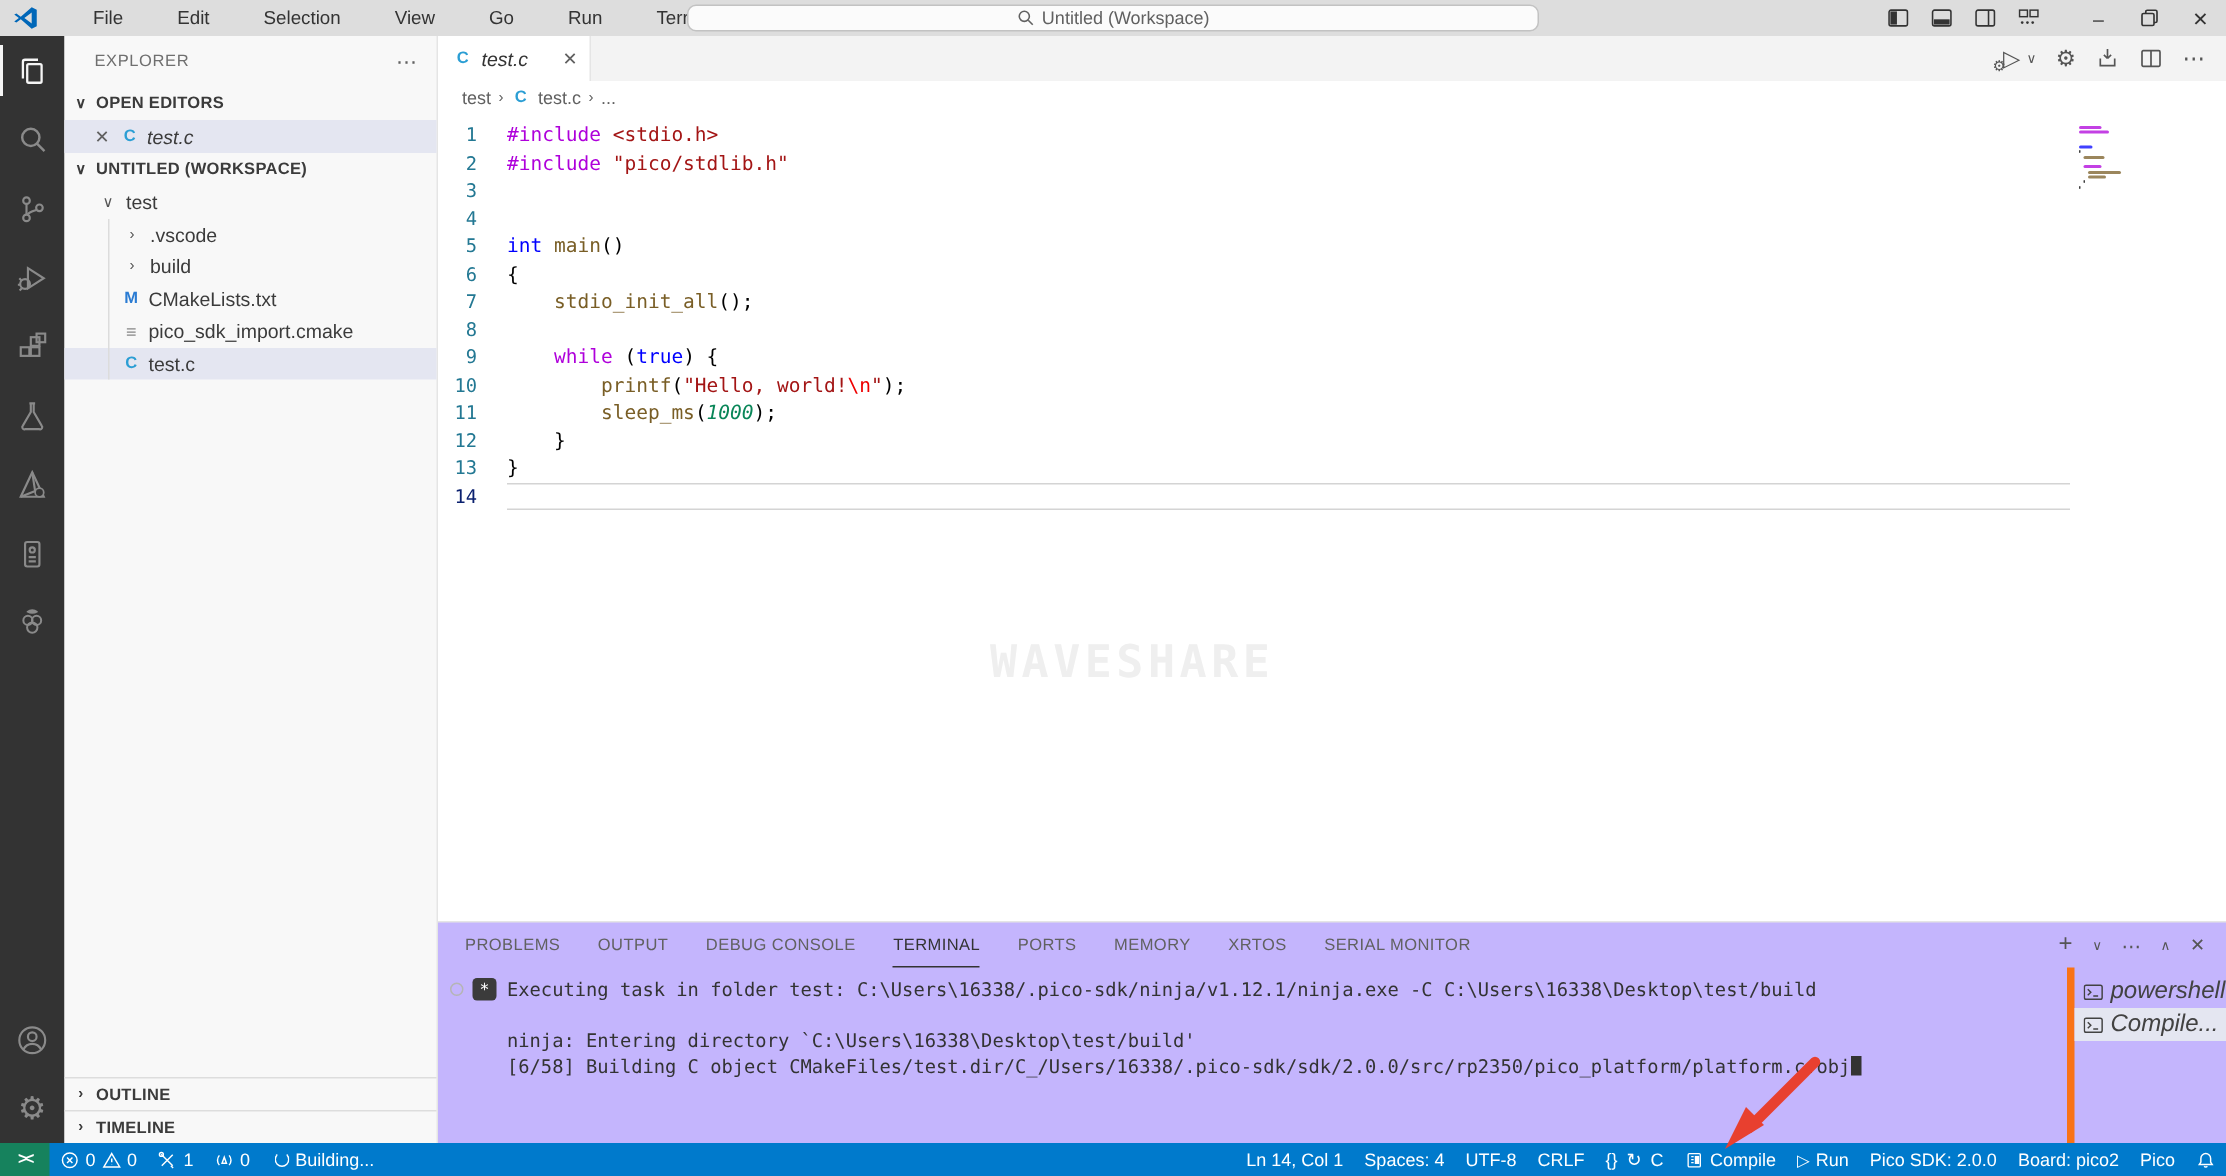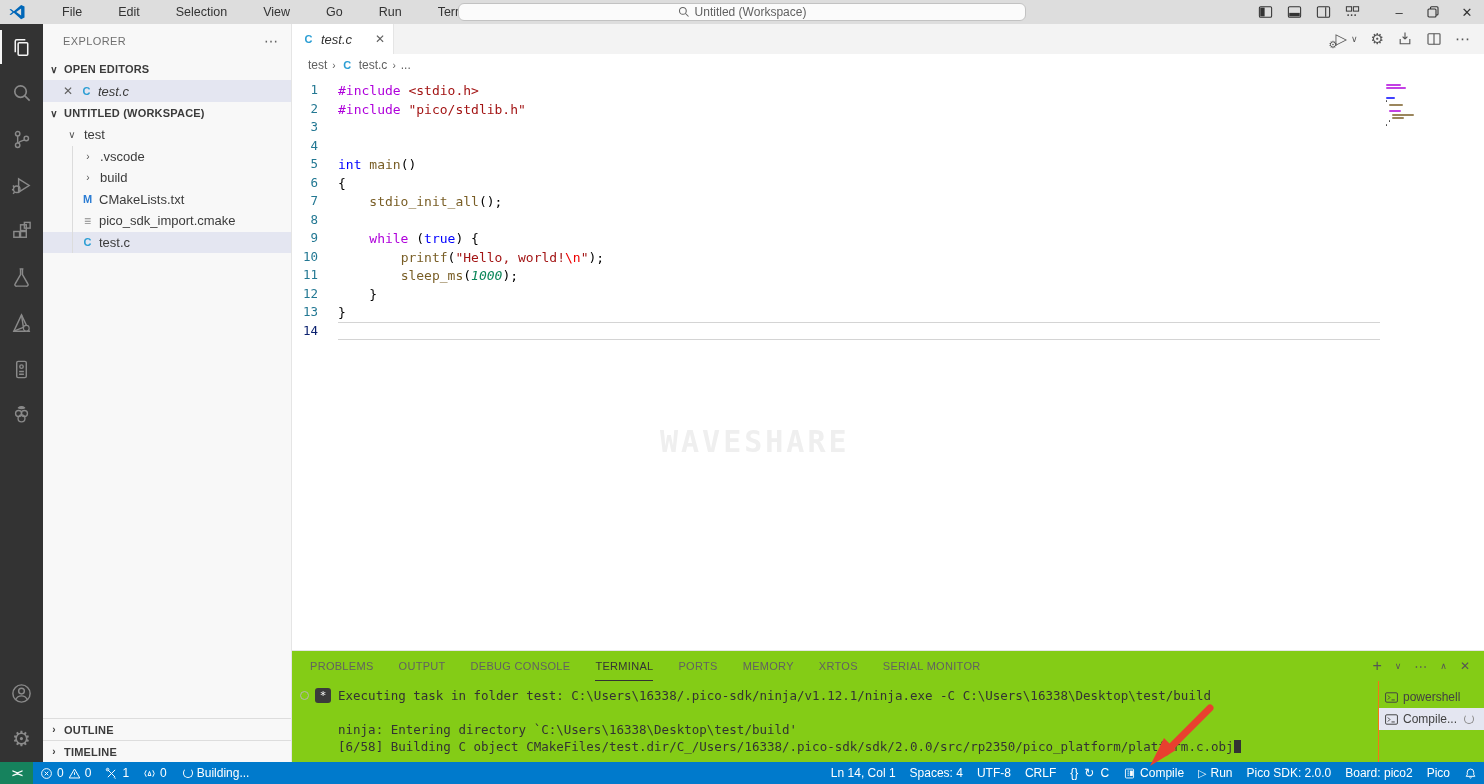--- a/index.html
+++ b/index.html
@@ -82,38 +82,38 @@
   .gutter { width:46px; flex:none; text-align:right; padding-right:20px; color:#237893; font-size:12.5px; }
   .code-line.active .gutter { color:#0b216f; }
   .line-inner { flex:1; margin-right:104px; white-space:pre; border-top:1px solid transparent; border-bottom:1px solid transparent; }
   .code-line.active .line-inner { border-color:#d4d4d4; }
   .watermark { position:absolute; left:368px; top:348px; font-size:30px; font-weight:800;
     letter-spacing:3px; color:#efefef; }
   .minimap { position:absolute; top:8px; left:1094px; width:36px; }
   .minimap .mbar { height:2px; margin-bottom:1.3px; border-radius:1px; opacity:.75; }
 
   
-  .panel { height:112px; flex:none; border-top:1px solid #e5e5e5; display:flex; flex-direction:column; background:#84cc16; }
+  .panel { height:148px; flex:none; border-top:1px solid #e5e5e5; display:flex; flex-direction:column; background:#c4b5fd; }
   .panel-tabs { height:30px; display:flex; align-items:center; gap:25px; padding-left:18px; flex:none; position:relative; }
   .panel-tab { font-size:11px; color:#616161; letter-spacing:.3px; height:100%; display:flex; align-items:center;
     border-bottom:1px solid transparent; }
   .panel-tab.active { color:#333; border-bottom-color:#333; }
   .panel-actions { position:absolute; right:14px; top:0; height:30px; display:flex; align-items:center;
     gap:13px; color:#555; font-size:13px; }
   .panel-body { flex:1; display:flex; min-height:0; }
   .term-out { flex:1; font-family:"DejaVu Sans Mono", monospace; font-size:12.5px; color:#333;
     padding:6px 0 0 8px; }
   .tline { height:17px; line-height:17px; display:flex; align-items:center; white-space:pre; }
   .tdeco { width:9px; height:9px; border:1px solid #b5b5b5; border-radius:50%; margin-right:6px; flex:none; }
   .tdeco.empty { border-color:transparent; }
   .tbadge { width:16px; height:15px; background:#3b3b3b; color:#fff; border-radius:3px; font-size:11px;
     display:flex; align-items:center; justify-content:center; margin-right:7px; flex:none; }
   .tbadge.empty { background:transparent; }
   .cursor-block { display:inline-block; width:7px; height:13px; background:#333; vertical-align:-2px; }
-  .term-list { width:106px; flex:none; border-left:1px solid #f97316; padding-top:5px; font-size:12px; color:#424242; }
+  .term-list { width:106px; flex:none; border-left:5px solid #f97316; padding-top:5px; font-size:16px; color:#424242;font-style:italic; }
   .tl-item { height:22px; display:flex; align-items:center; gap:5px; padding:0 4px 0 6px; }
   .tl-item.selected { background:#e4e6f1; }
   .tl-item svg { width:13px; height:11px; flex:none; }
   .spin { width:10px; height:10px; border:1.6px solid #8a8a8a; border-top-color:transparent;
     border-radius:50%; margin-left:2px; flex:none; }
   .spin.white { border-color:#fff; border-top-color:transparent; }
 
   
   .statusbar { height:22px; background:#007acc; color:#fff; display:flex; align-items:center;
     font-size:12px; flex:none; }

